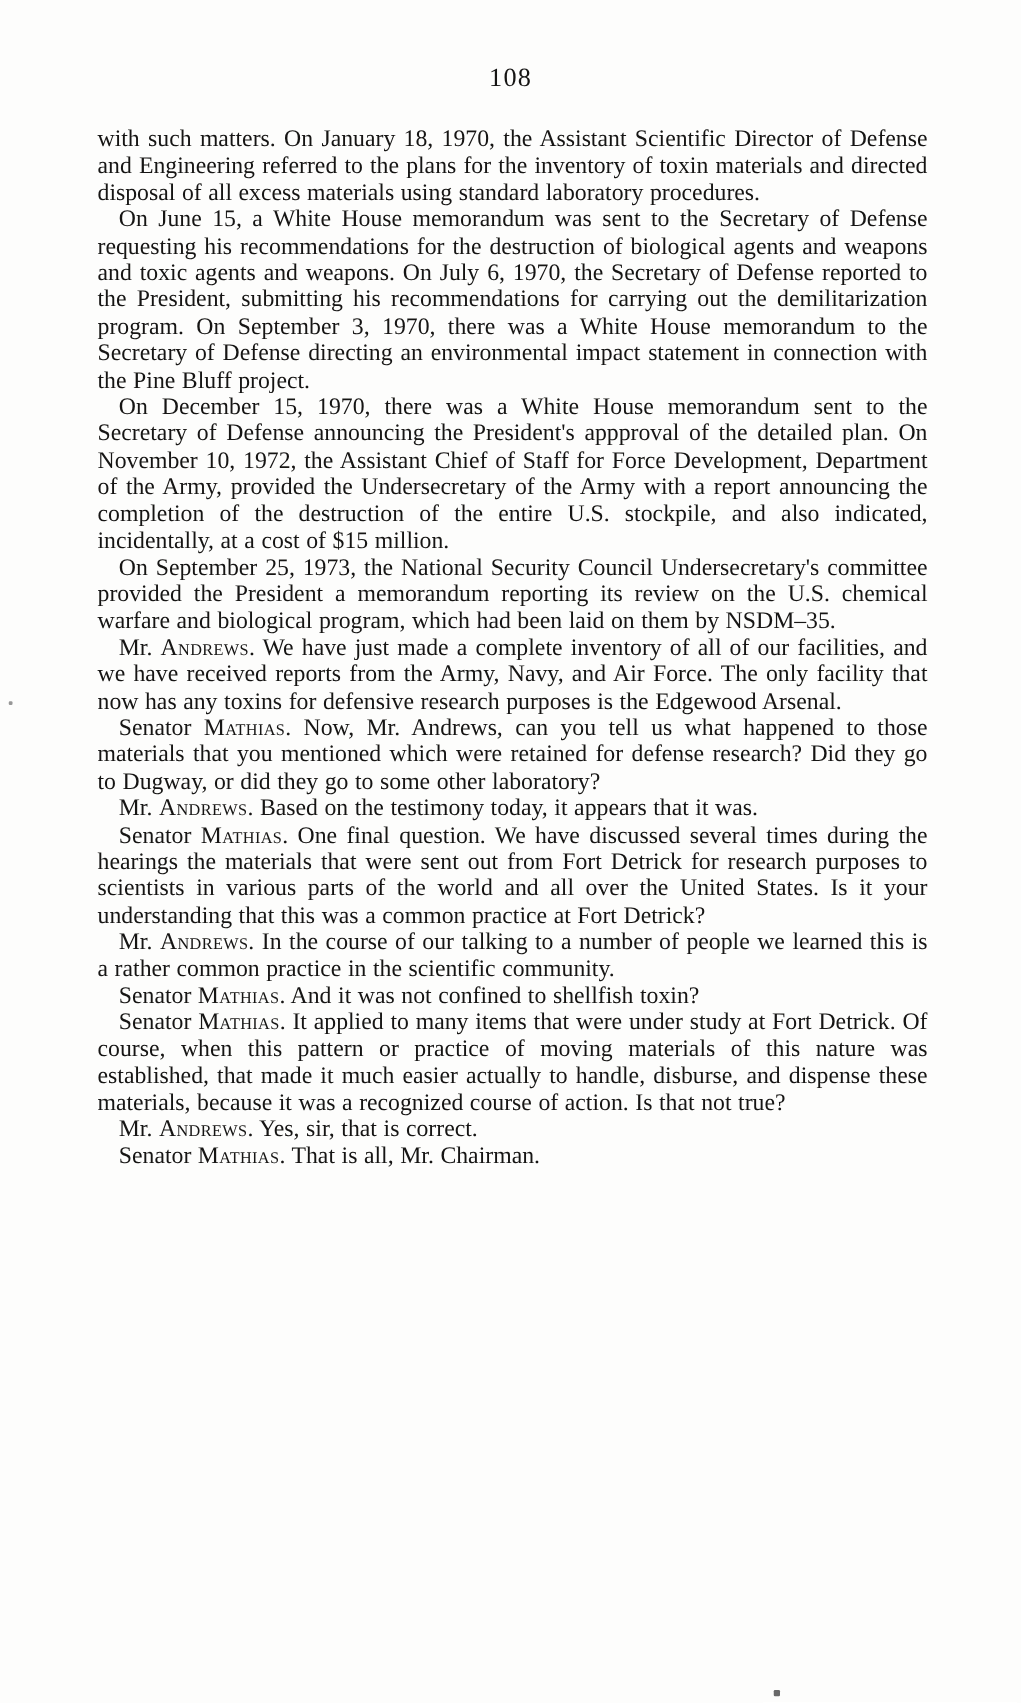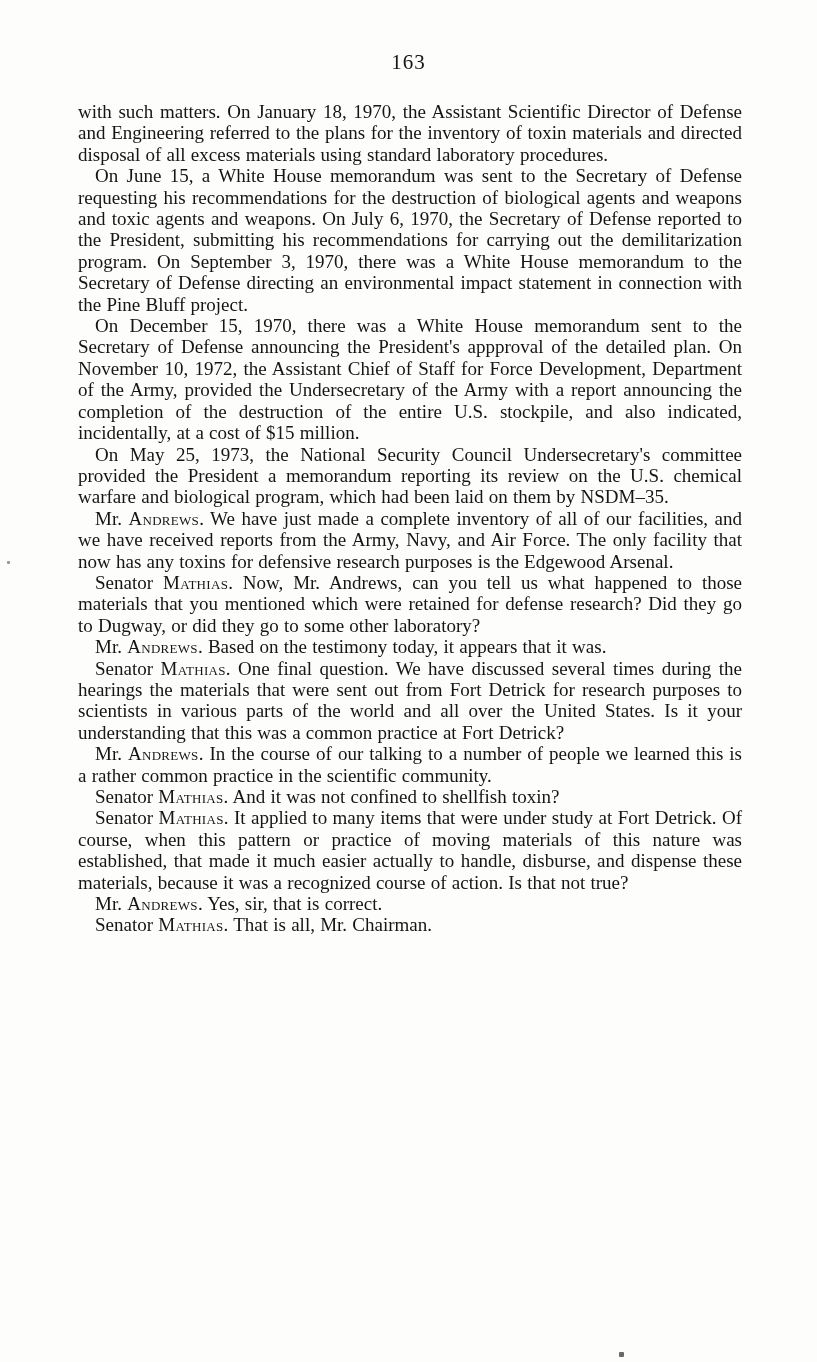--- a/index.html
+++ b/index.html
@@ -42,27 +42,27 @@
     background: #444;
     border-radius: 1px;
   }
   .speck-a { left: 7px; top: 561px; width: 3px; height: 3px; opacity: .55; }
   .speck-b { left: 619px; top: 1352px; width: 5px; height: 5px; opacity: .8; }
 </style>
 </head>
 <body>
 
 <div class="page">
-  <div class="page-number">163</div>
+  <div class="page-number">108</div>
 
   <div class="body-text">
       <p>with such matters. On January 18, 1970, the Assistant Scientific Director of Defense and Engineering referred to the plans for the inventory of toxin materials and directed disposal of all excess materials using standard laboratory procedures.</p>
       <p class="indent">On June 15, a White House memorandum was sent to the Secretary of Defense requesting his recommendations for the destruction of biological agents and weapons and toxic agents and weapons. On July 6, 1970, the Secretary of Defense reported to the President, submitting his recommendations for carrying out the demilitarization program. On September 3, 1970, there was a White House memorandum to the Secretary of Defense directing an environmental impact statement in connection with the Pine Bluff project.</p>
       <p class="indent">On December 15, 1970, there was a White House memorandum sent to the Secretary of Defense announcing the President's appproval of the detailed plan. On November 10, 1972, the Assistant Chief of Staff for Force Development, Department of the Army, provided the Undersecretary of the Army with a report announcing the completion of the destruction of the entire U.S. stockpile, and also indicated, incidentally, at a cost of $15 million.</p>
-      <p class="indent">On May 25, 1973, the National Security Council Undersecretary's committee provided the President a memorandum reporting its review on the U.S. chemical warfare and biological program, which had been laid on them by NSDM–35.</p>
+      <p class="indent">On September 25, 1973, the National Security Council Undersecretary's committee provided the President a memorandum reporting its review on the U.S. chemical warfare and biological program, which had been laid on them by NSDM–35.</p>
       <p class="indent">Mr. <span class="speaker">Andrews</span>. We have just made a complete inventory of all of our facilities, and we have received reports from the Army, Navy, and Air Force. The only facility that now has any toxins for defensive research purposes is the Edgewood Arsenal.</p>
       <p class="indent">Senator <span class="speaker">Mathias</span>. Now, Mr. Andrews, can you tell us what happened to those materials that you mentioned which were retained for defense research? Did they go to Dugway, or did they go to some other laboratory?</p>
       <p class="indent">Mr. <span class="speaker">Andrews</span>. Based on the testimony today, it appears that it was.</p>
       <p class="indent">Senator <span class="speaker">Mathias</span>. One final question. We have discussed several times during the hearings the materials that were sent out from Fort Detrick for research purposes to scientists in various parts of the world and all over the United States. Is it your understanding that this was a common practice at Fort Detrick?</p>
       <p class="indent">Mr. <span class="speaker">Andrews</span>. In the course of our talking to a number of people we learned this is a rather common practice in the scientific community.</p>
       <p class="indent">Senator <span class="speaker">Mathias</span>. And it was not confined to shellfish toxin?</p>
       <p class="indent">Senator <span class="speaker">Mathias</span>. It applied to many items that were under study at Fort Detrick. Of course, when this pattern or practice of moving materials of this nature was established, that made it much easier actually to handle, disburse, and dispense these materials, because it was a recognized course of action. Is that not true?</p>
       <p class="indent">Mr. <span class="speaker">Andrews</span>. Yes, sir, that is correct.</p>
       <p class="indent">Senator <span class="speaker">Mathias</span>. That is all, Mr. Chairman.</p>
     </div>

